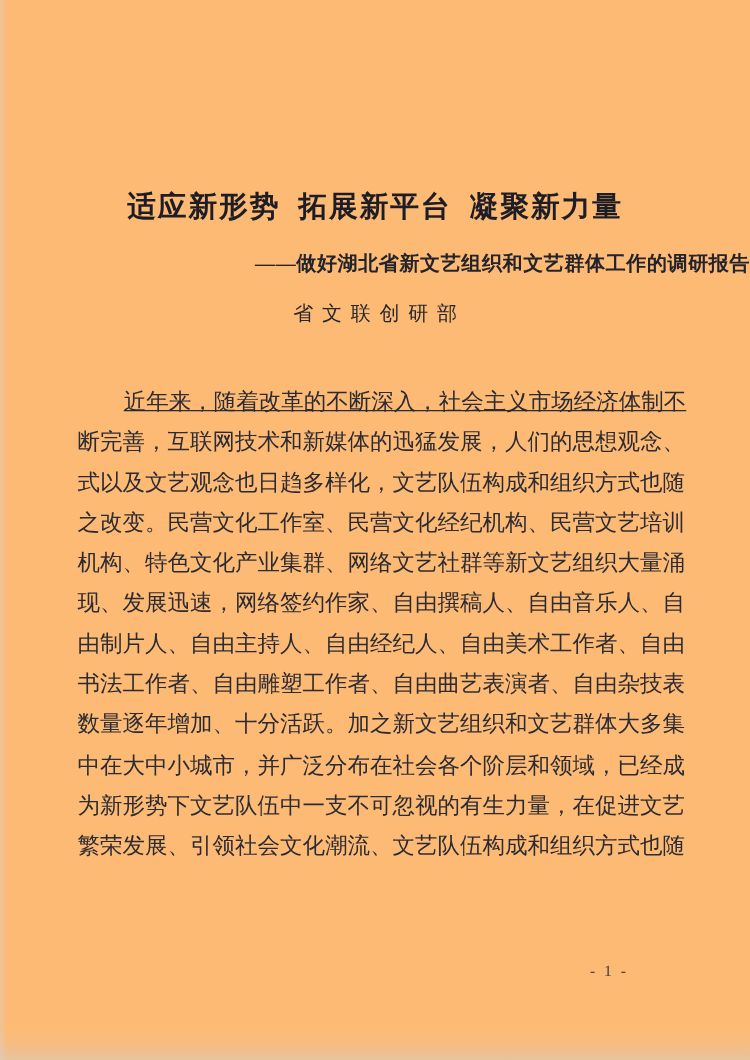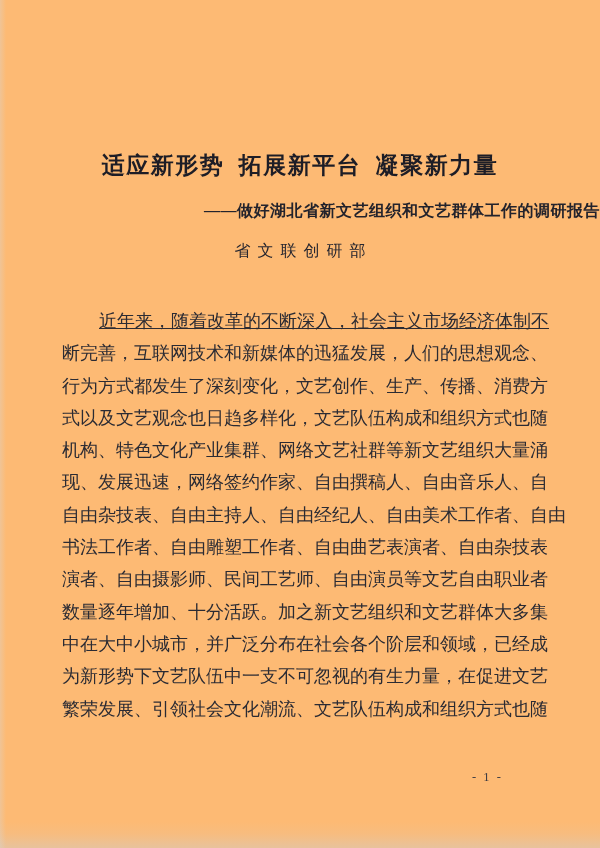--- a/index.html
+++ b/index.html
@@ -106,27 +106,26 @@
 
   <div class="doc-title">适应新形势  拓展新平台  凝聚新力量</div>
 
   <div class="doc-subtitle">——做好湖北省新文艺组织和文艺群体工作的调研报告</div>
 
   <div class="doc-author">省文联创研部</div>
 
   <div class="doc-body">
     <div class="body-line indent">近年来，随着改革的不断深入，社会主义市场经济体制不</div>
     <div class="body-line">断完善，互联网技术和新媒体的迅猛发展，人们的思想观念、</div>
-    <div class="body-line">行为方式都发生了深刻变化，文艺创作、生产、传播、消费方</div>
     <div class="body-line">式以及文艺观念也日趋多样化，文艺队伍构成和组织方式也随</div>
+    <div class="body-line">之改变。民营文化工作室、民营文化经纪机构、民营文艺培训</div>
     <div class="body-line">机构、特色文化产业集群、网络文艺社群等新文艺组织大量涌</div>
     <div class="body-line">现、发展迅速，网络签约作家、自由撰稿人、自由音乐人、自</div>
-    <div class="body-line">自由杂技表、自由主持人、自由经纪人、自由美术工作者、自由</div>
+    <div class="body-line">由制片人、自由主持人、自由经纪人、自由美术工作者、自由</div>
     <div class="body-line">书法工作者、自由雕塑工作者、自由曲艺表演者、自由杂技表</div>
-    <div class="body-line">演者、自由摄影师、民间工艺师、自由演员等文艺自由职业者</div>
     <div class="body-line">数量逐年增加、十分活跃。加之新文艺组织和文艺群体大多集</div>
     <div class="body-line">中在大中小城市，并广泛分布在社会各个阶层和领域，已经成</div>
     <div class="body-line">为新形势下文艺队伍中一支不可忽视的有生力量，在促进文艺</div>
     <div class="body-line">繁荣发展、引领社会文化潮流、文艺队伍构成和组织方式也随</div>
   </div>
 
   <div class="page-number">- 1 -</div>
 
   <div class="scan-shadow"></div>
   <div class="scan-shadow-left"></div>

